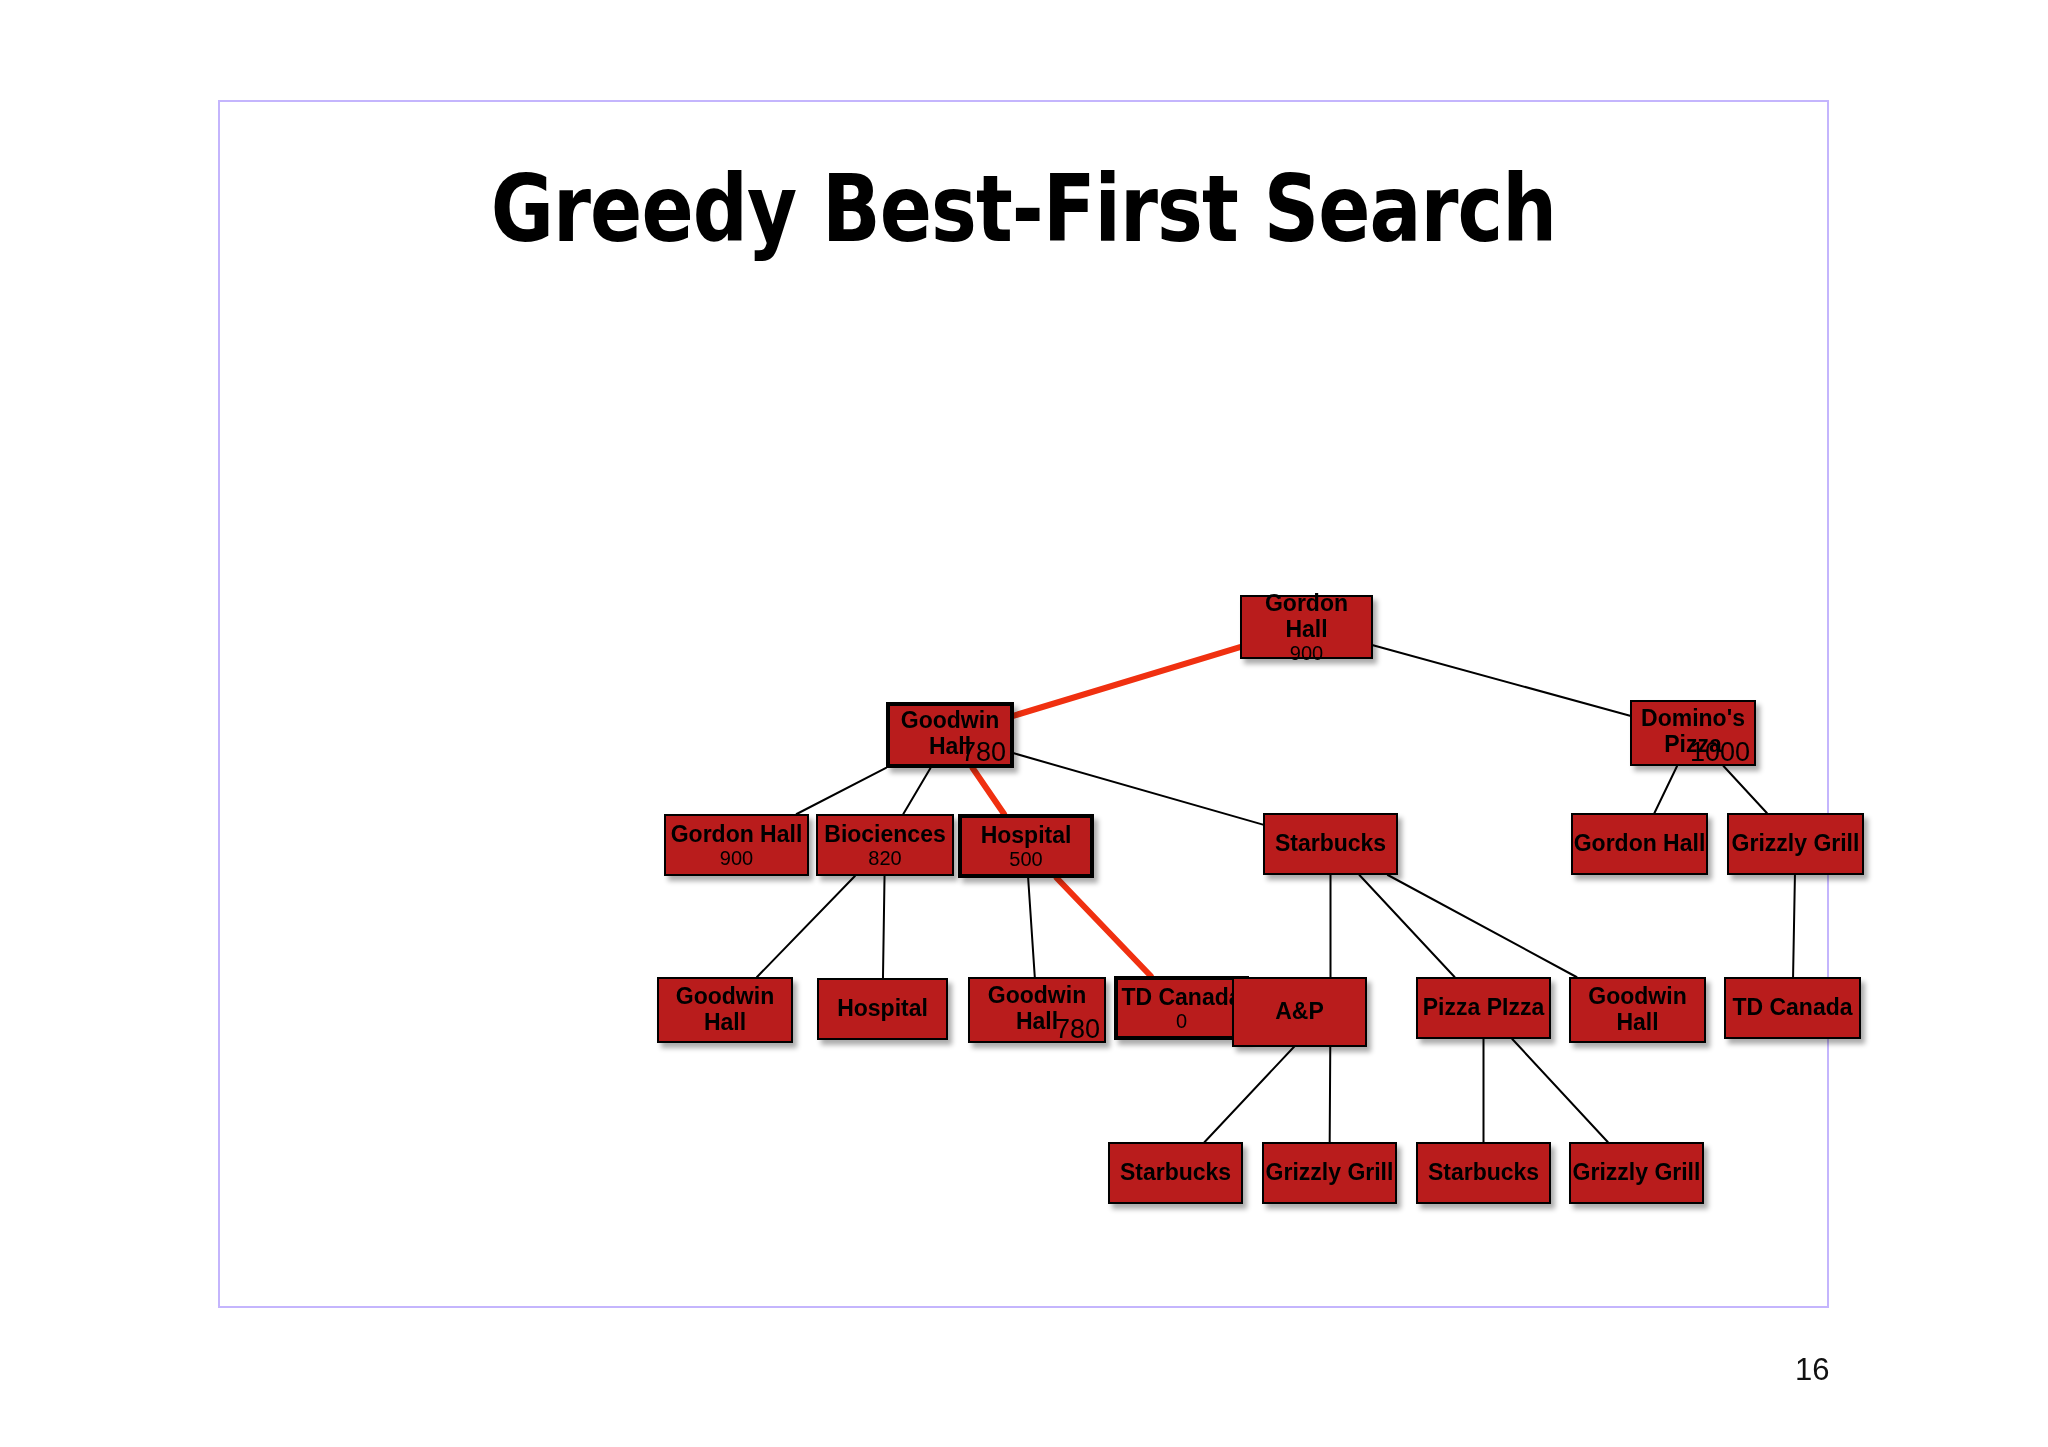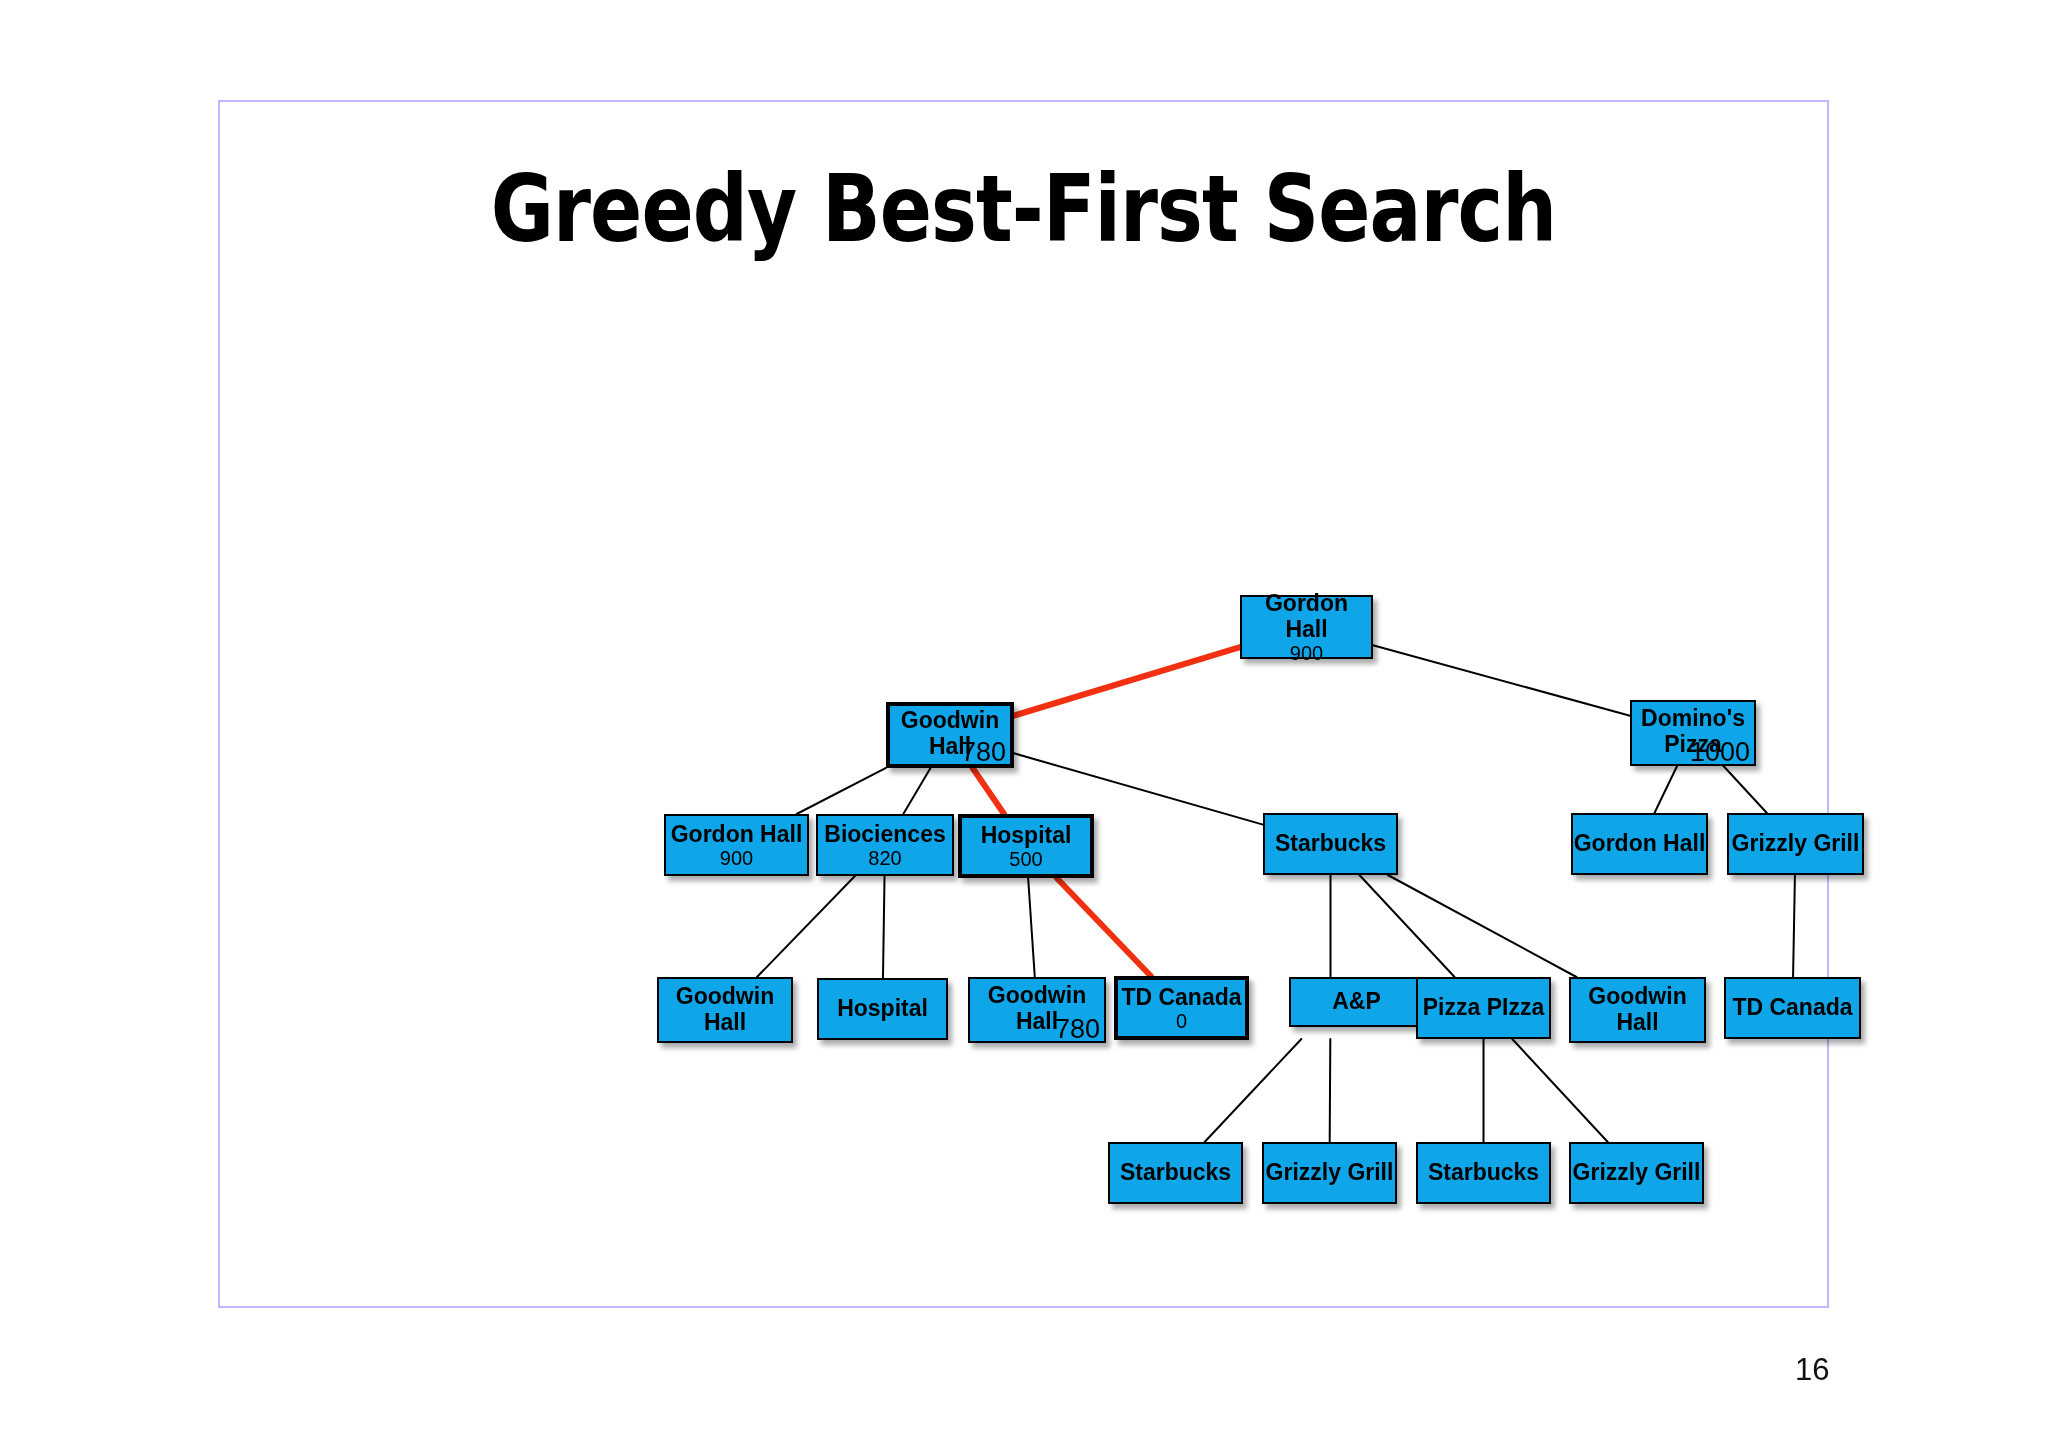--- a/index.html
+++ b/index.html
@@ -50,21 +50,21 @@
   #tree-canvas {
     position: absolute;
     left: 0;
     top: 0;
     width: 1611px;
     height: 1208px;
     pointer-events: none;
   }
   .node {
     position: absolute;
-    background: #0ea5e9;
+    background: #b91c1c;
     border: 2px solid #000000;
     box-sizing: border-box;
     box-shadow: 4px 5px 5px rgba(0,0,0,0.33);
     display: flex;
     flex-direction: column;
     align-items: center;
     justify-content: center;
     text-align: center;
   }
   .node.thick {
@@ -171,21 +171,21 @@
       </div>
       <div class="node cost-corner" style="left: 748px; top: 875px; width: 138px; height: 66px;">
         <div class="node-label">Goodwin
 Hall</div>
         <div class="node-cost">780</div>
       </div>
       <div class="node thick cost-center" style="left: 894px; top: 874px; width: 135px; height: 64px;">
         <div class="node-label">TD Canada</div>
         <div class="node-cost">0</div>
       </div>
-      <div class="node" style="left: 1069px; top: 875px; width: 135px; height: 50px;">
+      <div class="node" style="left: 1012px; top: 875px; width: 135px; height: 70px;">
         <div class="node-label">A&amp;P</div>
       </div>
       <div class="node" style="left: 1196px; top: 875px; width: 135px; height: 62px;">
         <div class="node-label">Pizza PIzza</div>
       </div>
       <div class="node" style="left: 1349px; top: 875px; width: 137px; height: 66px;">
         <div class="node-label">Goodwin
 Hall</div>
       </div>
       <div class="node" style="left: 1504px; top: 875px; width: 137px; height: 62px;">

